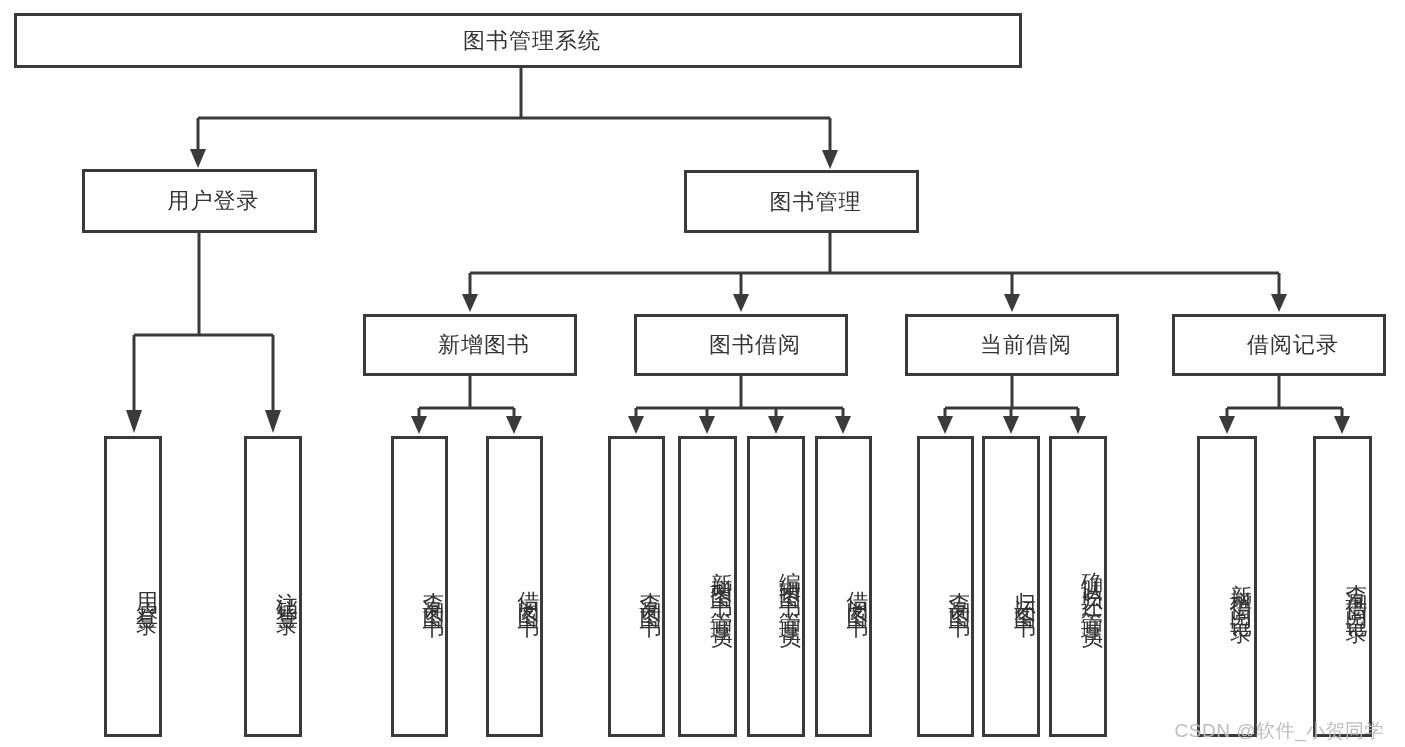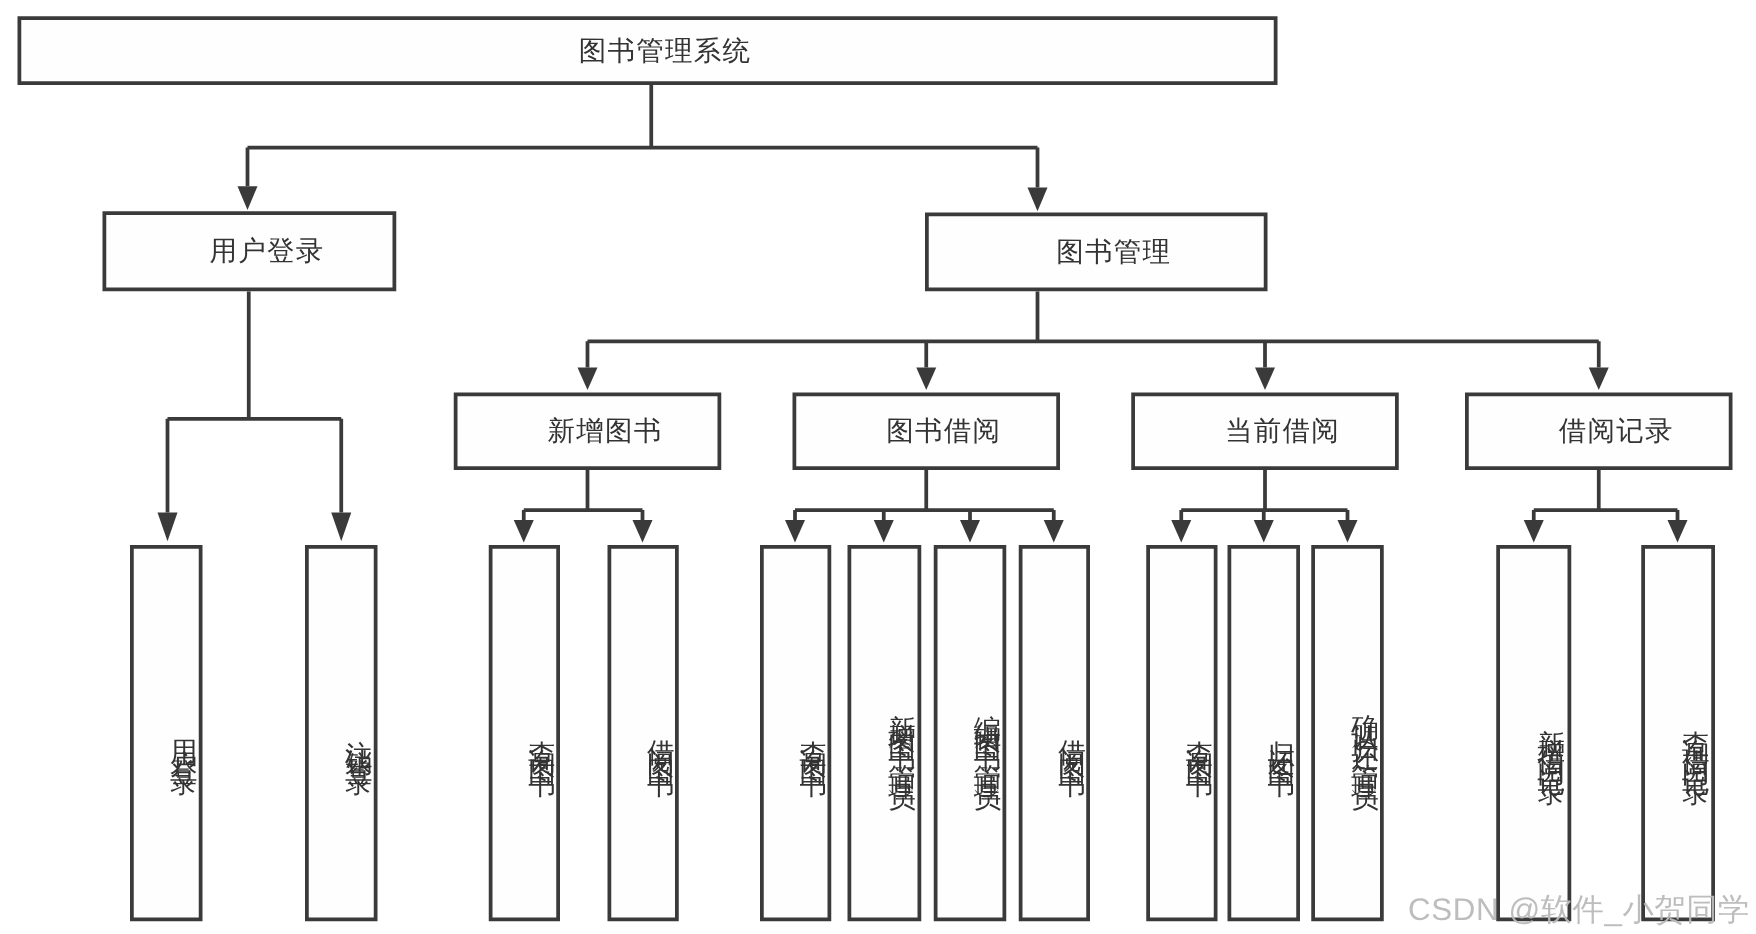--- a/index.html
+++ b/index.html
@@ -48,45 +48,45 @@
     top: 436px;
     height: 301px;
     writing-mode: vertical-rl;
     letter-spacing: 8px;
     line-height: 1;
     padding-top: 6px;
   }
   
   #box-root        { left: 14px;   top: 13px;  width: 1008px; height: 55px; }
   #box-user-login  { left: 82px;   top: 169px; width: 235px;  height: 64px; }
-  #box-book-mgmt   { left: 740px;  top: 170px; width: 274px;  height: 63px; font-family: Liberation Serif, serif; }
+  #box-book-mgmt   { left: 684px;  top: 170px; width: 235px;  height: 63px; font-family: Liberation Serif, serif; }
   #box-new-books   { left: 363px;  top: 314px; width: 214px;  height: 62px; }
   #box-book-borrow { left: 634px;  top: 314px; width: 214px;  height: 62px; }
   #box-current     { left: 905px;  top: 314px; width: 214px;  height: 62px; }
   #box-records     { left: 1172px; top: 314px; width: 214px;  height: 62px; }
   
   #lf-user-login      { left: 104px;  width: 58px; }
   #lf-logout          { left: 244px;  width: 58px; }
   #lf-newbooks-query  { left: 391px;  width: 57px; }
   #lf-newbooks-borrow { left: 486px;  width: 57px; }
   #lf-borrow-query    { left: 608px;  width: 57px; }
   #lf-borrow-add      { left: 678px;  width: 59px; }
   #lf-borrow-edit     { left: 747px;  width: 58px; }
   #lf-borrow-borrow   { left: 815px;  width: 57px; }
   #lf-current-query   { left: 917px;  width: 57px; }
   #lf-current-return  { left: 982px;  width: 58px; }
   #lf-current-confirm { left: 1049px; width: 58px; }
   #lf-records-add     { left: 1197px; width: 60px; }
   #lf-records-query   { left: 1313px; width: 59px; }
   .watermark {
     position: absolute;
-    right: 5px;
+    right: 21px;
     bottom: 3px;
     z-index: 5;
-    font-size: 25px;
+    font-size: 19px;
     color: rgba(185, 185, 185, 0.95);
     letter-spacing: 0.5px;
     white-space: nowrap;
     margin-top: 28px;
   }
 </style>
 </head>
 <body>
 
 <div class="diagram">

